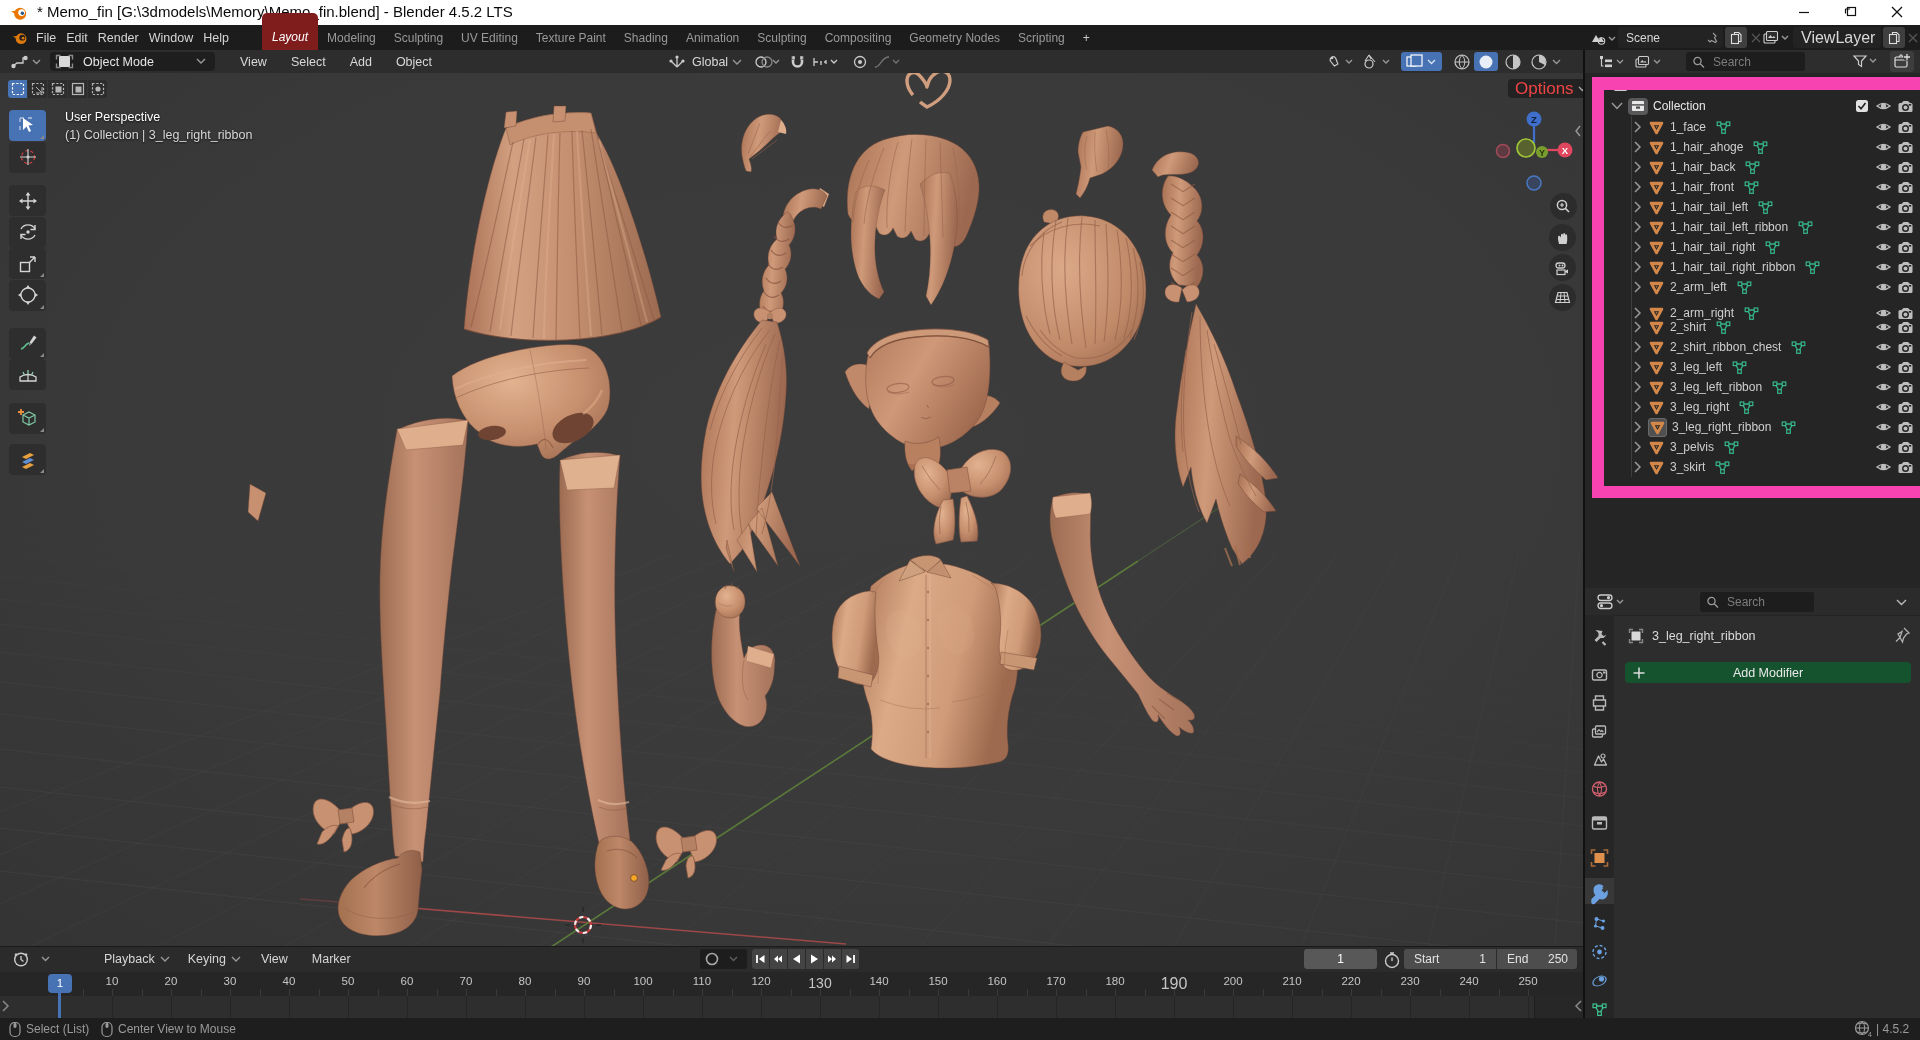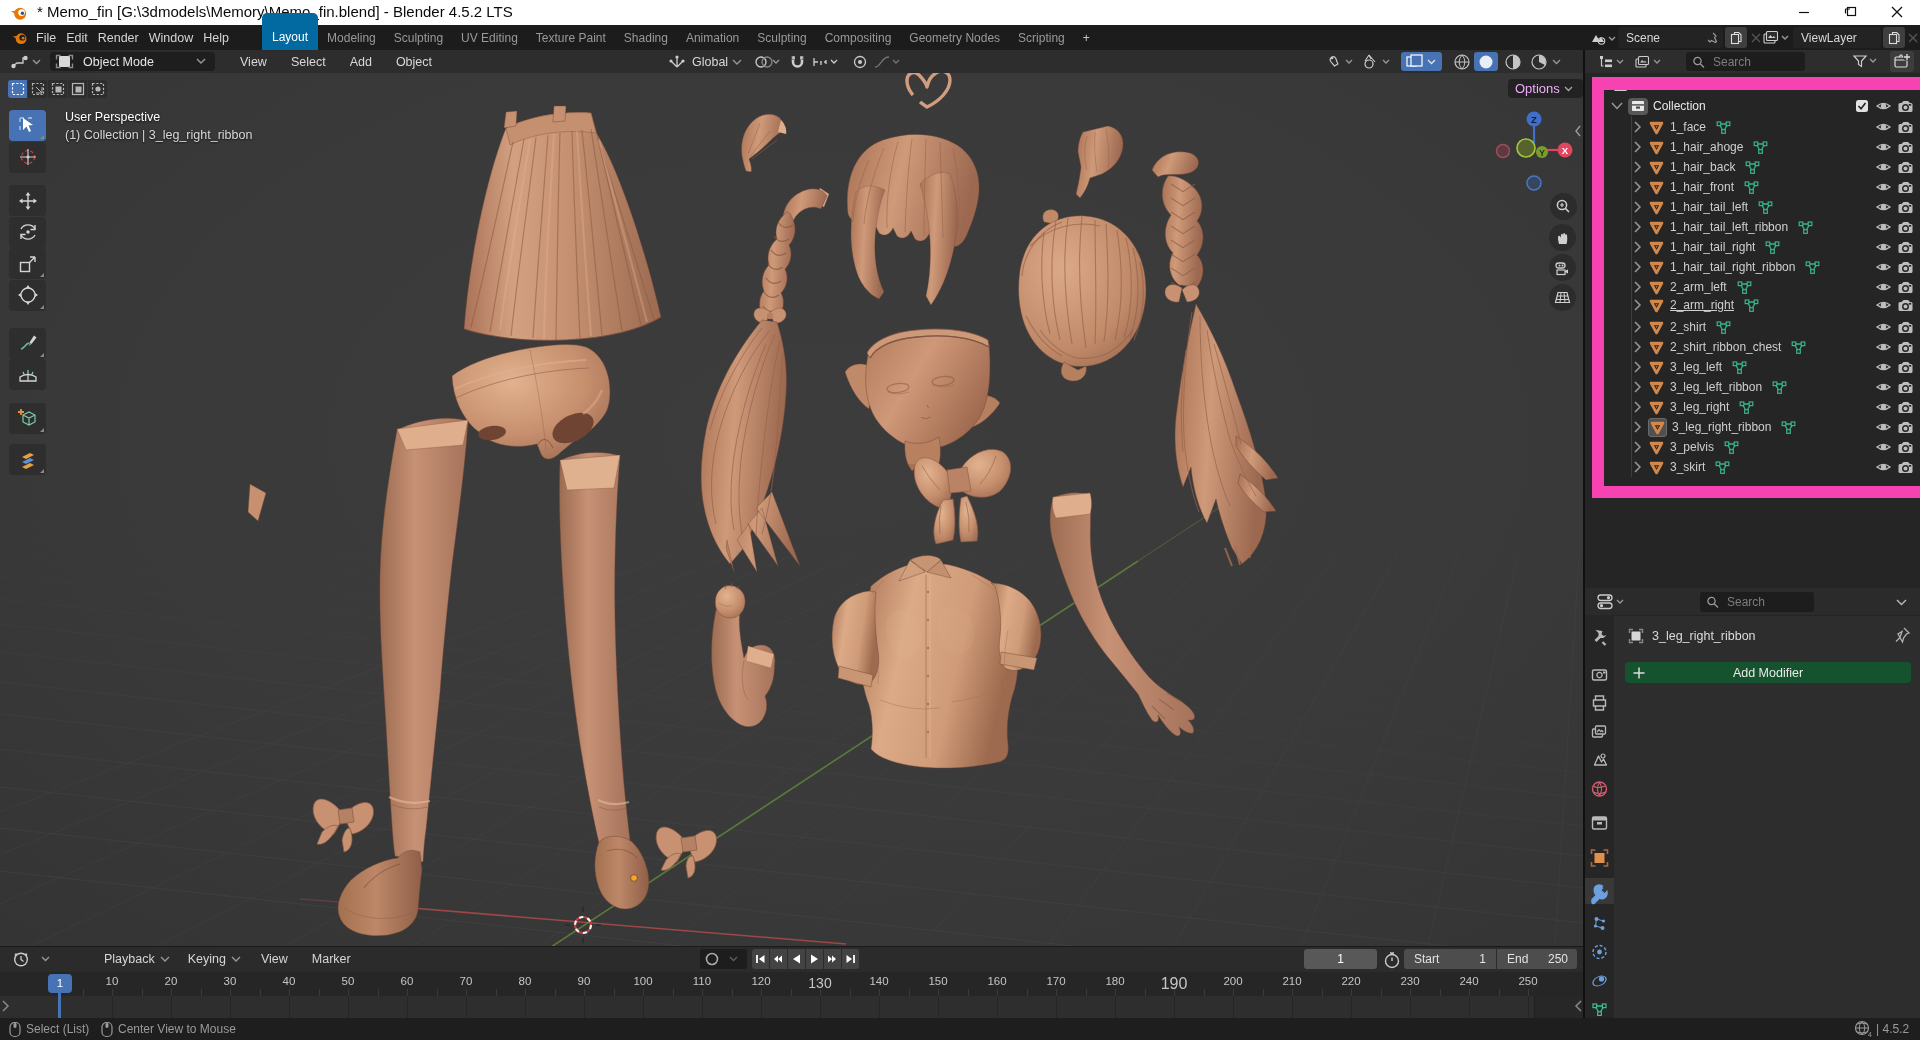--- a/index.html
+++ b/index.html
@@ -48,21 +48,21 @@
   </svg>
 </div>
 <div class="abs row" style="left:31px;top:25px;height:25px;font-size:12.5px;color:#d5d5d5;">
   <div style="padding:0 5px;">File</div>
   <div style="padding:0 5px;">Edit</div>
   <div style="padding:0 5px;">Render</div>
   <div style="padding:0 5px;">Window</div>
   <div style="padding:0 5px;">Help</div>
 </div>
 <div class="abs row" style="left:262px;top:25px;height:25px;font-size:12px;color:#999999;">
-  <div style="padding:12px 10px;height:25px;line-height:25px;background:#0369a1;border-radius:5px 5px 0 0;color:#ffffff;">Layout</div>
+  <div style="padding:12px 10px;height:25px;line-height:25px;background:#7f1d1d;border-radius:5px 5px 0 0;color:#ffffff;font-style:italic;">Layout</div>
   <div style="padding:0 9px;">Modeling</div>
   <div style="padding:0 9px;">Sculpting</div>
   <div style="padding:0 9px;">UV Editing</div>
   <div style="padding:0 9px;">Texture Paint</div>
   <div style="padding:0 9px;">Shading</div>
   <div style="padding:0 9px;">Animation</div>
   <div style="padding:0 9px;">Sculpting</div>
   <div style="padding:0 9px;">Compositing</div>
   <div style="padding:0 9px;">Geometry Nodes</div>
   <div style="padding:0 9px;">Scripting</div>
@@ -91,21 +91,21 @@
       <path d="M5,3 l8,8 M13,3 l-8,8" stroke="#555" stroke-width="1.3"></path>
     </svg>
 </div>
 <div class="abs row" style="left:1762px;top:27px;height:21px;">
   <svg width="30" height="18" style="margin-right:1px;">
     <rect x="2" y="5" width="11" height="9" rx="1" fill="none" stroke="#cfcfcf" stroke-width="1.1"></rect>
     <rect x="4.5" y="2.5" width="11" height="9" rx="1" fill="#2d2d2d" stroke="#cfcfcf" stroke-width="1.1"></rect>
     <path d="M6,9 l2.5,-3 l2,2.4 l1.2,-1.4 l1.8,2 Z" fill="#cfcfcf"></path>
     <path d="M20,7 l3,3 l3,-3" stroke="#999" stroke-width="1.4" fill="none"></path>
   </svg>
-  <div style="width:88px;height:21px;background:#232323;border-radius:3px;color:#d8d8d8;font-size:12px;display:flex;align-items:center;">
+  <div style="width:88px;height:21px;background:#232323;border-radius:3px;color:#d8d8d8;font-size:16px;display:flex;align-items:center;">
     <span style="margin-left:8px;flex:1;">ViewLayer</span>
   </div>
   <div style="width:22px;height:21px;background:#3f3f3f;border-radius:3px;margin-left:2px;display:flex;align-items:center;justify-content:center;">
     <svg width="13" height="14">
         <rect x="1.5" y="3.5" width="7" height="9" fill="none" stroke="#ddd" stroke-width="1.1"></rect>
         <path d="M4.5,3.5 v-2 h4.2 l2.3,2.3 v6.7 h-2.5" fill="none" stroke="#ddd" stroke-width="1.1"></path>
       </svg>
   </div>
   <svg width="18" height="14">
       <path d="M4,3 l8,8 M12,3 l-8,8" stroke="#555" stroke-width="1.3"></path>
@@ -665,21 +665,21 @@
         <path d="M5,8 L13,4 L17,6 L9,10 Z" fill="#e8a13f"></path>
         <path d="M5,13 L13,9 L17,11 L9,15 Z" fill="#5f8fd5"></path>
         <path d="M5,18 L13,14 L17,16 L9,20 Z" fill="#e8a13f"></path>
       </svg>
     </div>
 
 <div class="abs" style="left:65px;top:110px;font-size:12.5px;color:#ffffff;text-shadow:0 1px 2px rgba(0,0,0,.7);">User Perspective</div>
 <div class="abs" style="left:65px;top:128px;font-size:12.5px;color:#d9d9d9;text-shadow:0 1px 2px rgba(0,0,0,.7);">(1) Collection | 3_leg_right_ribbon</div>
 
 <div class="abs row" style="left:1508px;top:79px;height:19px;background:#1f1f1fd9;border-radius:4px;padding:0 7px;">
-  <span style="color:#f0abfc;font-size:13px;">Options</span>
+  <span style="color:#ef4444;font-size:17px;">Options</span>
   <svg width="13" height="12" style="margin-left:3px;">
         <path d="M2,4 l3.5,3.5 L9,4" stroke="#aaa" stroke-width="1.3" fill="none"></path>
       </svg>
 </div>
 
 <svg class="abs" style="left:1489px;top:105px;" width="90" height="95">
   <line x1="45" y1="21" x2="45" y2="38" stroke="#3f6fca" stroke-width="2.2"></line>
   <line x1="51" y1="45" x2="69" y2="45" stroke="#e0475f" stroke-width="2.2"></line>
   <circle cx="45" cy="14" r="7.5" fill="#3f6fca"></circle>
       <text x="45" y="17.5" text-anchor="middle" font-size="9.5" font-family="Liberation Sans" fill="#0f1f3a" font-weight="bold">Z</text>
@@ -1047,21 +1047,21 @@
         <svg width="17" height="14">
           <use href="#g-eye"></use>
         </svg>
       </span>
   <span>
         <svg width="17" height="15">
           <use href="#g-cam"></use>
         </svg>
       </span>
 </div>
-<div class="orow" style="top:295px;text-decoration:underline;">
+<div class="orow" style="top:303px;">
   <span class="oarr">
         <svg width="8" height="14">
           <use href="#g-arrow"></use>
         </svg>
       </span>
   <span class="mico">
         <svg width="17" height="17">
           <use href="#g-mesh"></use>
         </svg>
       </span>

